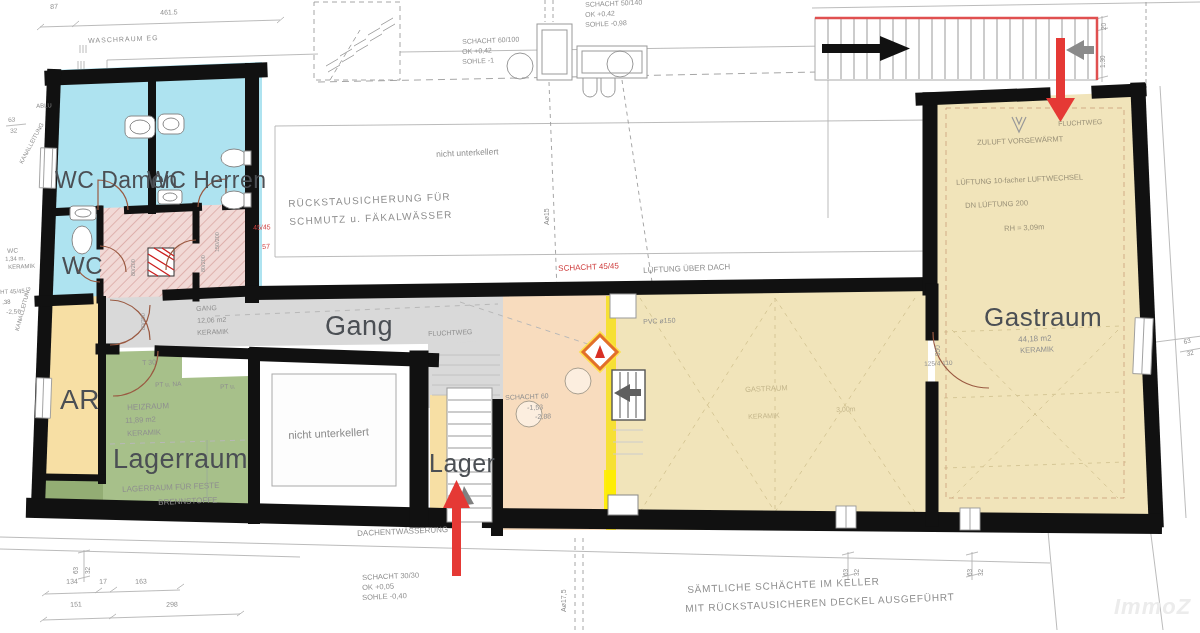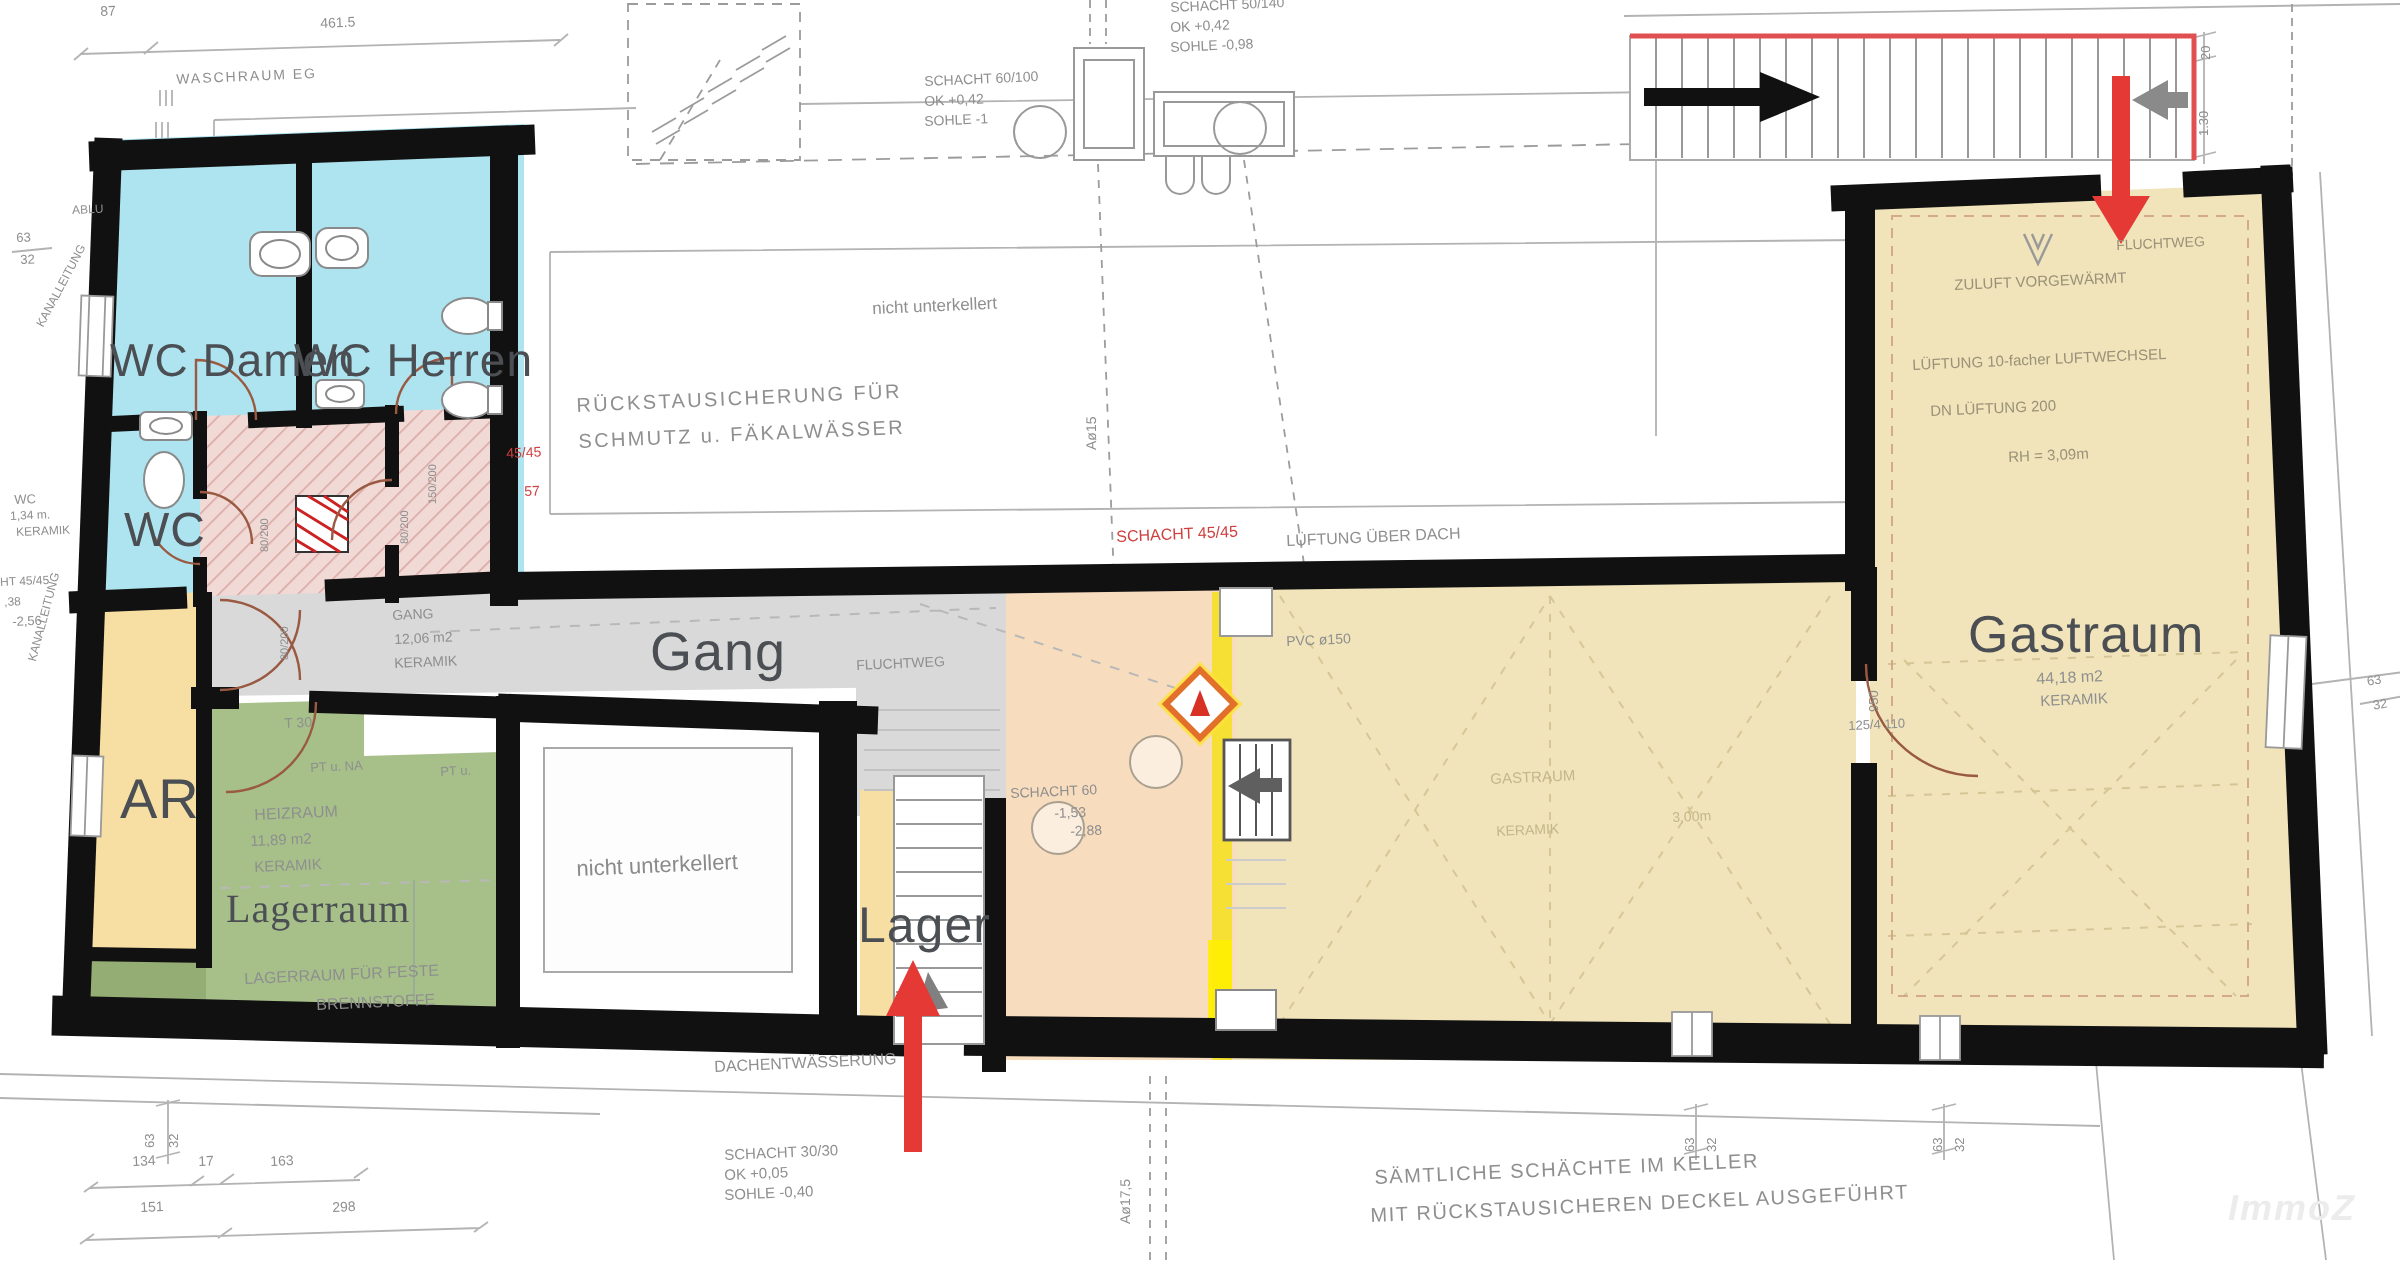--- a/index.html
+++ b/index.html
@@ -7,21 +7,21 @@
         font-family:"Liberation Sans",sans-serif;}
   #plan svg{position:absolute;left:0;top:0;}
   .t{position:absolute;font-family:"Liberation Sans",sans-serif;color:#8f8f8f;font-size:7px;
      line-height:1.15;white-space:nowrap;transform:rotate(-2.5deg);transform-origin:0 0;z-index:5;}
   .t.v{transform:rotate(-90deg);transform-origin:0 0;}
   .t.red{color:#cf4040;}
   .t.faint{color:#c4b68b;}
   .t.warm{color:#9a9178;}
   .lbl{position:absolute;font-family:"Liberation Sans",sans-serif;color:#4b4f54;
        white-space:nowrap;letter-spacing:.5px;z-index:6;}
-  .wm{position:absolute;left:1114px;top:594px;font-style:italic;font-weight:700;font-size:18px;
+  .wm{position:absolute;left:1114px;top:594px;font-style:italic;font-weight:700;font-size:22px;
       color:#ececec;letter-spacing:1px;z-index:7;}
 </style>
 </head>
 <body>
 
 <div id="plan">
 
 <svg width="1200" height="633" viewBox="0 0 1200 633">
   <defs>
     <pattern id="pinkhatch" width="7" height="7" patternTransform="rotate(45)" patternUnits="userSpaceOnUse">
@@ -241,21 +241,21 @@
     <polygon points="595,358 605,358 600,345" fill="#d93025"></polygon>
   </g>
 
   <path d="M 1012,117 L 1019,132 L 1026,117 M 1016,117 L 1019,124 L 1022,117" stroke="#999" stroke-width="1.2" fill="none"></path>
 </svg>
 
 <div class="lbl" style="left:147px;top:167px;font-size:23px;">WC Herren</div>
 <div class="lbl" style="left:55px;top:167px;font-size:23px;">WC Damen</div>
 <div class="lbl" style="left:62px;top:252px;font-size:24px;">WC</div>
 <div class="lbl" style="left:60px;top:384px;font-size:28px;">AR</div>
-<div class="lbl" style="left:113px;top:444px;font-size:20px;font-family:Liberation Serif, serif;">Lagerraum</div>
+<div class="lbl" style="left:113px;top:444px;font-size:27px;">Lagerraum</div>
 <div class="lbl" style="left:325px;top:311px;font-size:27px;">Gang</div>
 <div class="lbl" style="left:429px;top:449px;font-size:25px;">Lager</div>
 <div class="lbl" style="left:984px;top:302px;font-size:26px;">Gastraum</div>
 
 <div class="t" style="left:50px;top:3px;">87</div>
 <div class="t" style="left:160px;top:9px;">461.5</div>
 <div class="t" style="left:88px;top:37px;letter-spacing:1px;">WASCHRAUM EG</div>
 
 <div class="t" style="left:585px;top:1px;">SCHACHT 50/140</div>
 <div class="t" style="left:585px;top:11px;">OK +0,42</div>

